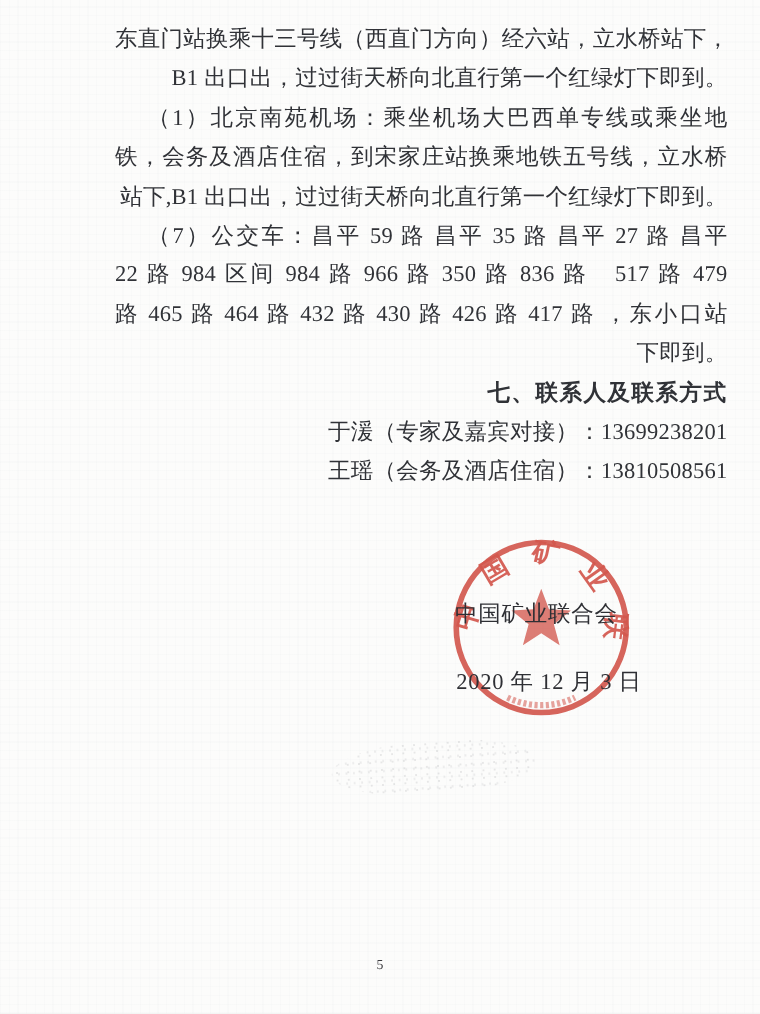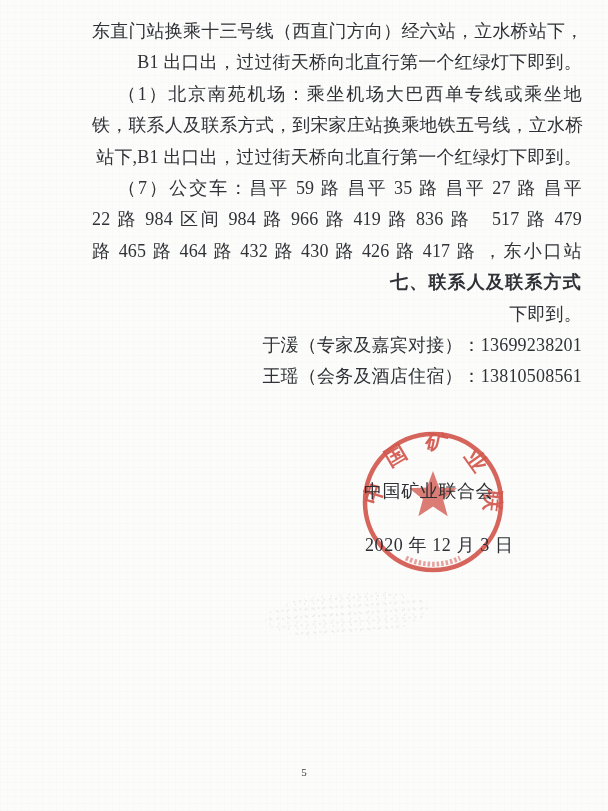--- a/index.html
+++ b/index.html
@@ -84,27 +84,27 @@
 </style>
 </head>
 <body>
 
 <div class="page">
 
   <div class="doc-body">
     <div class="line fill">东直门站换乘十三号线（西直门方向）经六站，立水桥站下，</div>
     <div class="line">B1 出口出，过过街天桥向北直行第一个红绿灯下即到。</div>
     <div class="line fill ind">（1）北京南苑机场：乘坐机场大巴西单专线或乘坐地</div>
-    <div class="line fill">铁，联系人及联系方式，到宋家庄站换乘地铁五号线，立水桥</div>
+    <div class="line fill">铁，会务及酒店住宿，到宋家庄站换乘地铁五号线，立水桥</div>
     <div class="line">站下,B1 出口出，过过街天桥向北直行第一个红绿灯下即到。</div>
     <div class="line fill ind">（7）公交车：昌平 59 路 昌平 35 路 昌平 27 路 昌平</div>
-    <div class="line fill">22 路 984 区间 984 路 966 路 419 路 836 路　517 路 479</div>
+    <div class="line fill">22 路 984 区间 984 路 966 路 350 路 836 路　517 路 479</div>
     <div class="line fill">路 465 路 464 路 432 路 430 路 426 路 417 路 ，东小口站</div>
+    <div class="line">下即到。</div>
     <div class="line heading">七、联系人及联系方式</div>
-    <div class="line">下即到。</div>
     <div class="line ind2">于湲（专家及嘉宾对接）：13699238201</div>
     <div class="line ind2">王瑶（会务及酒店住宿）：13810508561</div>
   </div>
 
   <svg class="seal" viewBox="-73 -73 146 146" xmlns="http://www.w3.org/2000/svg">
     <circle cx="0" cy="0" r="68" fill="none" stroke="#cd4237" stroke-width="4.5" stroke-opacity="0.92"></circle>
     <polygon points="0,-31 6.2,-14.6 23.8,-13.7 10.1,-2.7 14.7,14.2 0,4.6 -14.7,14.2 -10.1,-2.7 -23.8,-13.7 -6.2,-14.6" fill="#cd4237" fill-opacity="0.78"></polygon>
     <path id="sealArc" d="M -48.9,17.8 A 52 52 0 1 1 48.9,17.8" fill="none"></path>
     <text font-size="21.5" fill="#cd4237" fill-opacity="0.93" letter-spacing="17">
       <textPath href="#sealArc" startOffset="14">中国矿业联合会</textPath>

